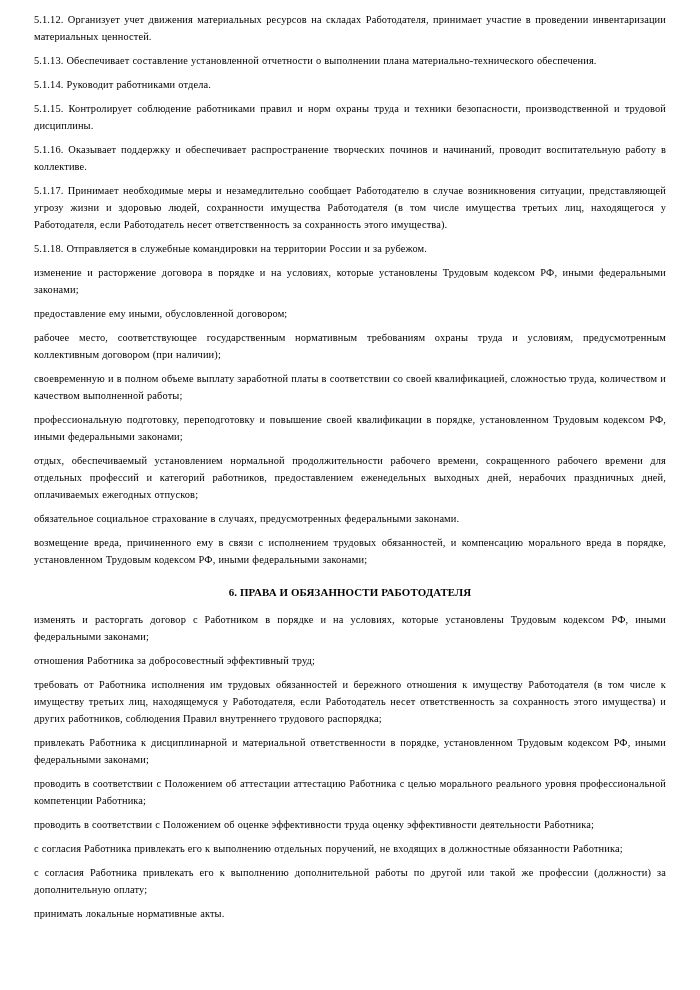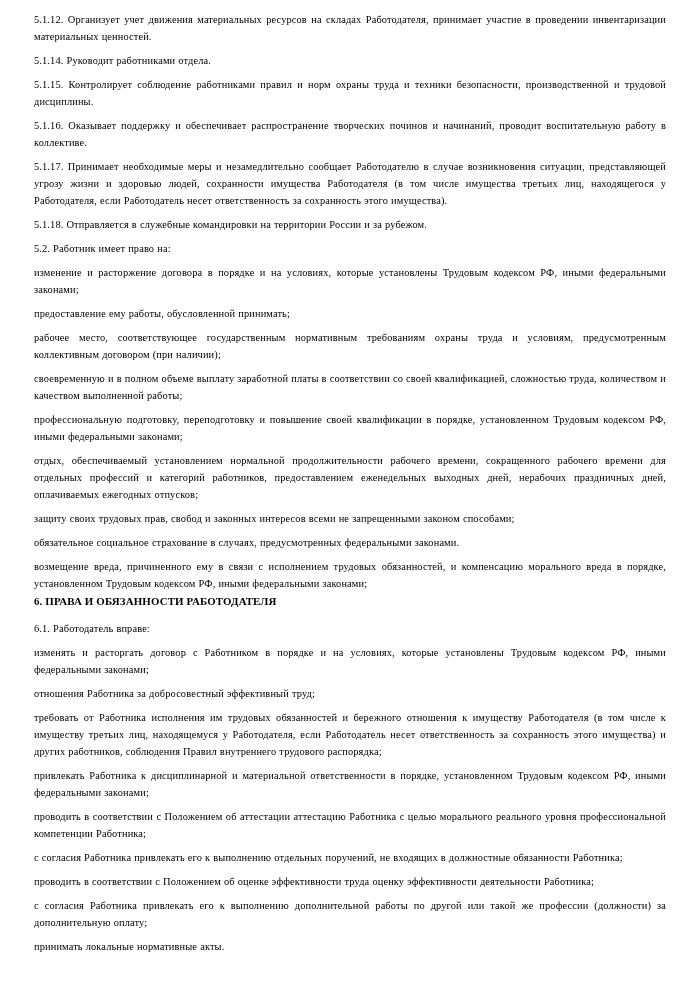--- a/index.html
+++ b/index.html
@@ -44,55 +44,55 @@
   p.heading {
     margin: 0;
     padding: 0;
     font-size: 10.9px;
     line-height: 17px;
     font-weight: bold;
     text-align: left;
     letter-spacing: 0.012em;
   }
   p.heading {
+    margin-top: 15px;
+    text-align: center;
   }
   p.heading + p.para {
     margin-top: 11px;
   }
 </style>
 </head>
 <body>
 
 <div class="page">
   <div class="doc-body">
 
     <p class="para">5.1.12. Организует учет движения материальных ресурсов на складах Работодателя, принимает участие в проведении инвентаризации материальных ценностей.</p>
+    <p class="para">5.1.13. Обеспечивает составление установленной отчетности о выполнении плана материально-технического обеспечения.</p>
     <p class="para">5.1.14. Руководит работниками отдела.</p>
     <p class="para">5.1.15. Контролирует соблюдение работниками правил и норм охраны труда и техники безопасности, производственной и трудовой дисциплины.</p>
     <p class="para">5.1.16. Оказывает поддержку и обеспечивает распространение творческих починов и начинаний, проводит воспитательную работу в коллективе.</p>
     <p class="para">5.1.17. Принимает необходимые меры и незамедлительно сообщает Работодателю в случае возникновения ситуации, представляющей угрозу жизни и здоровью людей, сохранности имущества Работодателя (в том числе имущества третьих лиц, находящегося у Работодателя, если Работодатель несет ответственность за сохранность этого имущества).</p>
     <p class="para">5.1.18. Отправляется в служебные командировки на территории России и за рубежом.</p>
-    <p class="para">5.2. Работник имеет право на:</p>
     <p class="para">изменение и расторжение договора в порядке и на условиях, которые установлены Трудовым кодексом РФ, иными федеральными законами;</p>
-    <p class="para">предоставление ему работы, обусловленной принимать;</p>
+    <p class="para">предоставление ему иными, обусловленной договором;</p>
     <p class="para">рабочее место, соответствующее государственным нормативным требованиям охраны труда и условиям, предусмотренным коллективным договором (при наличии);</p>
     <p class="para">своевременную и в полном объеме выплату заработной платы в соответствии со своей квалификацией, сложностью труда, количеством и качеством выполненной работы;</p>
     <p class="para">профессиональную подготовку, переподготовку и повышение своей квалификации в порядке, установленном Трудовым кодексом РФ, иными федеральными законами;</p>
     <p class="para">отдых, обеспечиваемый установлением нормальной продолжительности рабочего времени, сокращенного рабочего времени для отдельных профессий и категорий работников, предоставлением еженедельных выходных дней, нерабочих праздничных дней, оплачиваемых ежегодных отпусков;</p>
-    <p class="para">защиту своих трудовых прав, свобод и законных интересов всеми не запрещенными законом способами;</p>
     <p class="para">обязательное социальное страхование в случаях, предусмотренных федеральными законами.</p>
     <p class="para">возмещение вреда, причиненного ему в связи с исполнением трудовых обязанностей, и компенсацию морального вреда в порядке, установленном Трудовым кодексом РФ, иными федеральными законами;</p>
 
     <p class="heading">6. ПРАВА И ОБЯЗАННОСТИ РАБОТОДАТЕЛЯ</p>
 
-    <p class="para">6.1. Работодатель вправе:</p>
     <p class="para">изменять и расторгать договор с Работником в порядке и на условиях, которые установлены Трудовым кодексом РФ, иными федеральными законами;</p>
     <p class="para">отношения Работника за добросовестный эффективный труд;</p>
     <p class="para">требовать от Работника исполнения им трудовых обязанностей и бережного отношения к имуществу Работодателя (в том числе к имуществу третьих лиц, находящемуся у Работодателя, если Работодатель несет ответственность за сохранность этого имущества) и других работников, соблюдения Правил внутреннего трудового распорядка;</p>
     <p class="para">привлекать Работника к дисциплинарной и материальной ответственности в порядке, установленном Трудовым кодексом РФ, иными федеральными законами;</p>
     <p class="para">проводить в соответствии с Положением об аттестации аттестацию Работника с целью морального реального уровня профессиональной компетенции Работника;</p>
+    <p class="para">проводить в соответствии с Положением об оценке эффективности труда оценку эффективности деятельности Работника;</p>
     <p class="para">с согласия Работника привлекать его к выполнению отдельных поручений, не входящих в должностные обязанности Работника;</p>
-    <p class="para">проводить в соответствии с Положением об оценке эффективности труда оценку эффективности деятельности Работника;</p>
     <p class="para">с согласия Работника привлекать его к выполнению дополнительной работы по другой или такой же профессии (должности) за дополнительную оплату;</p>
     <p class="para">принимать локальные нормативные акты.</p>
 
   </div>
 </div>
 
 </body></html>

